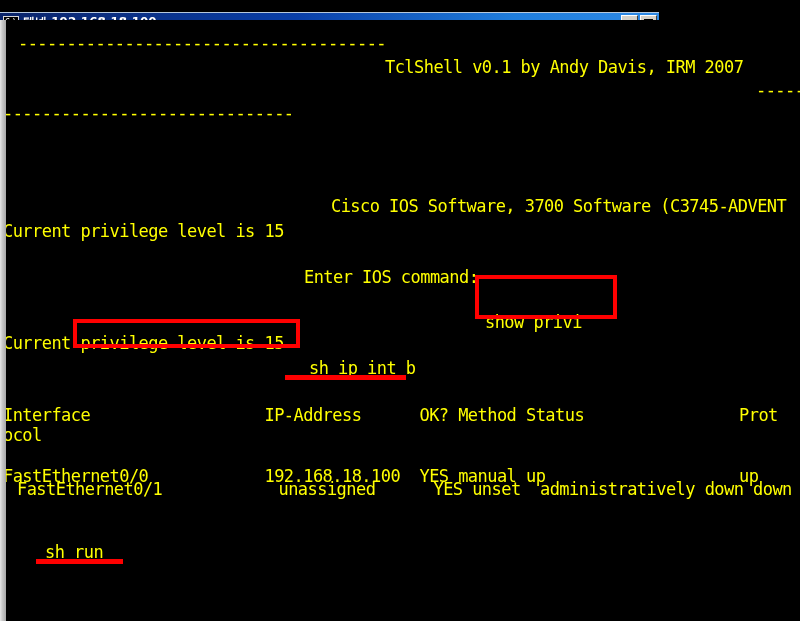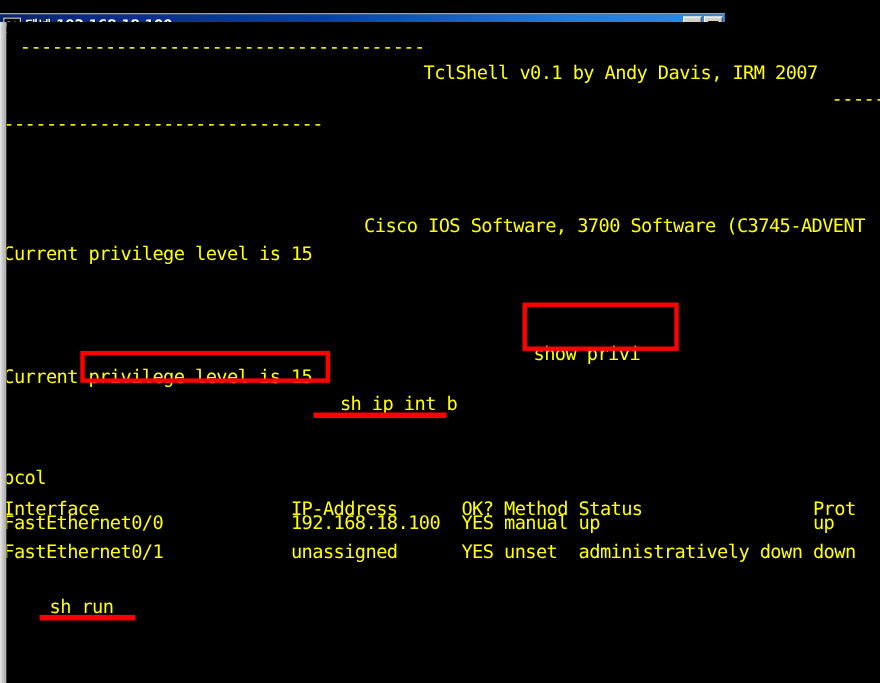--- a/index.html
+++ b/index.html
@@ -169,27 +169,28 @@
   <div id="frame-left"></div>
 
   <div id="console">
 
   <div class="line" style="left: 12px; top: 13px;">--------------------------------------</div>
       <div class="line" style="left: 379px; top: 37px; text-align: right;">TclShell v0.1 by Andy Davis, IRM 2007</div>
       <div class="line" style="left: 750px; top: 60px;">-----</div>
       <div class="line" style="left: -3px; top: 83px;">------------------------------</div>
       <div class="line" style="left: 325px; top: 132px; margin-top: 44px;">Cisco IOS Software, 3700 Software (C3745-ADVENT</div>
       <div class="line" style="left: -3px; top: 201px;">Current privilege level is 15</div>
+      <div class="line" style="left: 298px; top: 247px;">Enter IOS command:</div>
       <div class="line" style="left: 479px; top: 272px; margin-top: 20px;">show privi</div>
       <div class="line" style="left: -3px; top: 313px;">Current privilege level is 15</div>
       <div class="line" style="left: 293px; top: 338px; margin-left: 10px;">sh ip int b</div>
-      <div class="line" style="left: -3px; top: 385px; margin-top: 48px;">Interface                  IP-Address      OK? Method Status                Prot</div>
+      <div class="line" style="left: -3px; top: 385px;">Interface                  IP-Address      OK? Method Status                Prot</div>
       <div class="line" style="left: -3px; top: 405px;">ocol</div>
       <div class="line" style="left: -3px; top: 430px; margin-top: 16px;">FastEthernet0/0            192.168.18.100  YES manual up                    up</div>
-      <div class="line" style="left: -3px; top: 472px;">FastEthernet0/1            unassigned      YES unset  administratively down down</div>
+      <div class="line" style="left: -3px; top: 459px; padding-left: 14px;">FastEthernet0/1            unassigned      YES unset  administratively down down</div>
       <div class="line" style="left: 39px; top: 522px;">sh run</div>
       <div class="redbox" style="left: 469px; top: 255px; width: 142px; height: 44px; border-color: rgb(255, 0, 0);"></div>
       <div class="redbox" style="left: 67px; top: 299px; width: 227px; height: 29px; border-color: rgb(255, 0, 0);"></div>
       <div class="redline" style="left: 279px; top: 355px; width: 121px; border-color: rgb(255, 0, 0); background: rgb(255, 0, 0);"></div>
       <div class="redline" style="left: 30px; top: 539px; width: 87px; border-color: rgb(255, 0, 0); background: rgb(255, 0, 0);"></div>
     </div>
 
 </div>
 
 </body></html>

